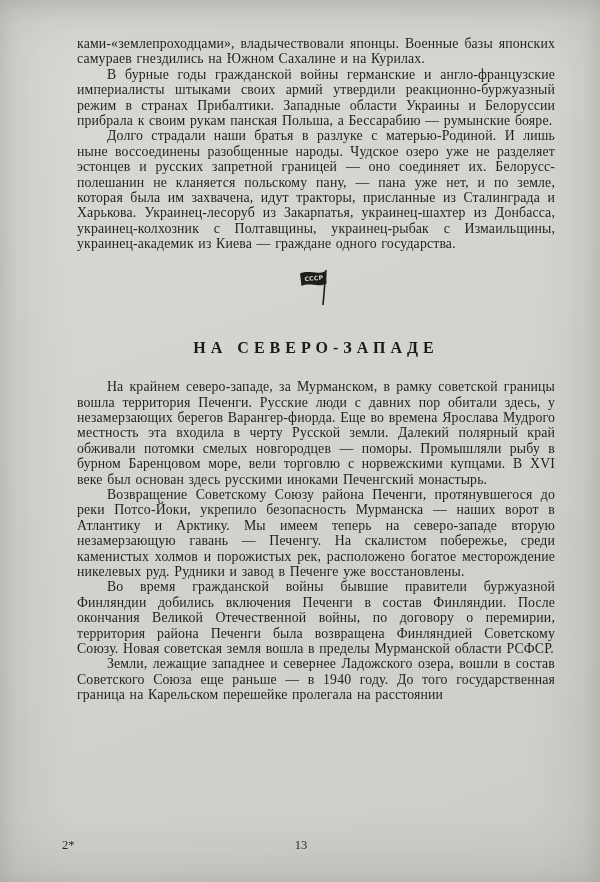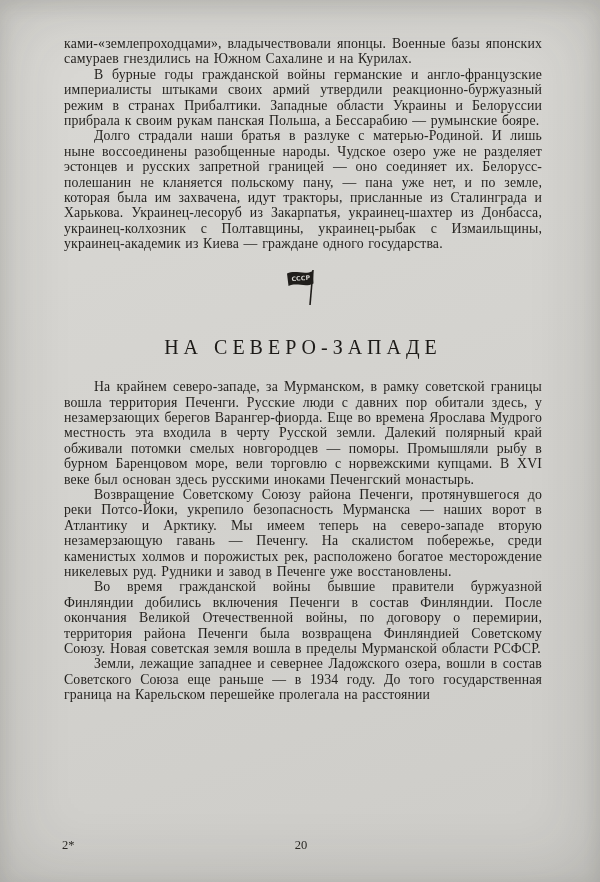--- a/index.html
+++ b/index.html
@@ -12,21 +12,21 @@
   }
   .page {
     position: absolute;
     inset: 0;
     background: linear-gradient(160deg, #d9d8d4 0%, #d4d3cf 45%, #cdccc8 100%);
     box-shadow: inset 0 0 70px rgba(40,38,34,0.18), inset 0 6px 18px rgba(40,38,34,0.10);
     color: #211f1c;
   }
   .text-block {
     position: absolute;
-    left: 64px;
+    left: 77px;
     top: 36px;
     width: 478px;
     font-size: 13.8px;
     line-height: 15.4px;
     text-align: justify;
     letter-spacing: 0.15px;
     word-spacing: 1px;
   }
   .text-block p {
     text-indent: 30px;
@@ -35,22 +35,22 @@
     text-indent: 0;
   }
   .ornament {
     text-align: center;
     margin: 16px 0 34px 0;
     height: 38px;
   }
   .ornament svg { display: inline-block; }
   h2.section-heading {
     text-align: center;
-    font-size: 20px;
-    font-weight: normal;
+    font-size: 16px;
+    font-weight: bold;
     letter-spacing: 5px;
     margin: 0 0 24px 0;
     color: #1c1a17;
   }
   .footer {
     position: absolute;
     left: 62px;
     top: 838px;
     width: 478px;
     font-size: 12.5px;
@@ -83,22 +83,22 @@
         <path d="M28,3 C19,7.5 11,1.5 2,5.5 L3.5,18 C12,14 20,20 28.5,15.5 Z" fill="#201e1b"></path>
         <text x="6.5" y="12.5" font-size="6.2" font-family="DejaVu Sans, sans-serif" font-weight="bold" fill="#d7d6d2" transform="rotate(-5 15 11)">СССР</text>
       </svg>
     </div>
 
     <h2 class="section-heading">НА СЕВЕРО-ЗАПАДЕ</h2>
 
     <p>На крайнем северо-западе, за Мурманском, в рамку советской границы вошла территория Печенги. Русские люди с давних пор обитали здесь, у незамерзающих берегов Варангер-фиорда. Еще во времена Ярослава Мудрого местность эта входила в черту Русской земли. Далекий полярный край обживали потомки смелых новгородцев — поморы. Промышляли рыбу в бурном Баренцовом море, вели торговлю с норвежскими купцами. В XVI веке был основан здесь русскими иноками Печенгский монастырь.</p>
     <p>Возвращение Советскому Союзу района Печенги, протянувшегося до реки Потсо-Йоки, укрепило безопасность Мурманска — наших ворот в Атлантику и Арктику. Мы имеем теперь на северо-западе вторую незамерзающую гавань — Печенгу. На скалистом побережье, среди каменистых холмов и порожистых рек, расположено богатое месторождение никелевых руд. Рудники и завод в Печенге уже восстановлены.</p>
     <p>Во время гражданской войны бывшие правители буржуазной Финляндии добились включения Печенги в состав Финляндии. После окончания Великой Отечественной войны, по договору о перемирии, территория района Печенги была возвращена Финляндией Советскому Союзу. Новая советская земля вошла в пределы Мурманской области РСФСР.</p>
-    <p>Земли, лежащие западнее и севернее Ладожского озера, вошли в состав Советского Союза еще раньше — в 1934 году. До того государственная граница на Карельском перешейке пролегала на расстоянии</p>
+    <p>Земли, лежащие западнее и севернее Ладожского озера, вошли в состав Советского Союза еще раньше — в 1940 году. До того государственная граница на Карельском перешейке пролегала на расстоянии</p>
 
   </div>
 
   <div class="footer">
     <span class="sig-mark">2*</span>
-    <span class="page-num">20</span>
+    <span class="page-num">13</span>
   </div>
 
 </div>
 
 </body></html>

